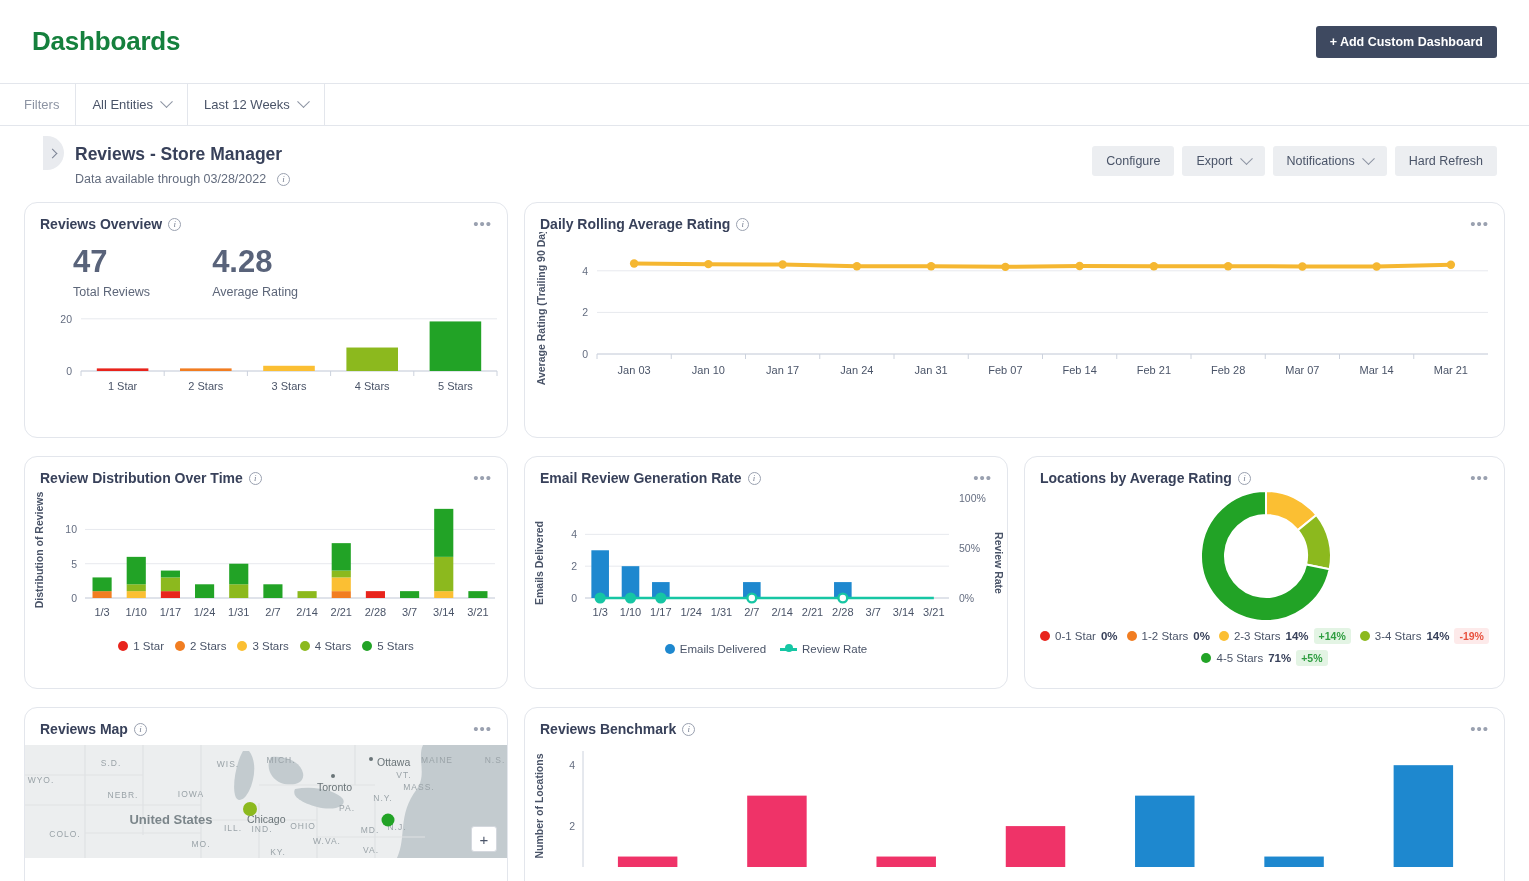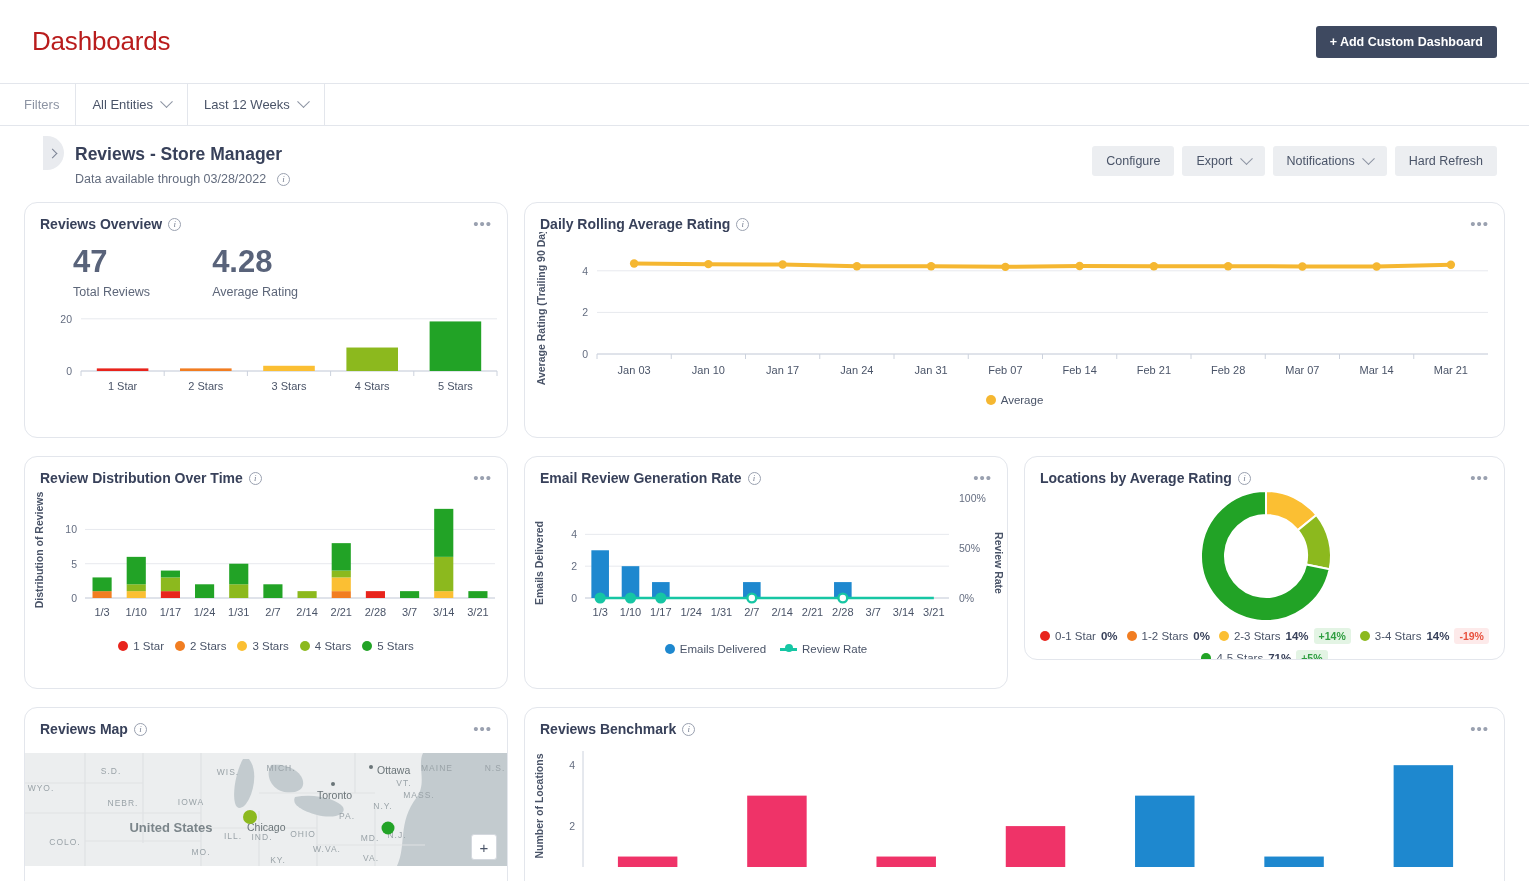--- a/index.html
+++ b/index.html
@@ -11,21 +11,21 @@
     overflow: hidden;
   }
   
   .topbar {
     position: relative;
     height: 83px;
     display: flex; align-items: center;
     padding: 0 32px;
     background: #fff;
   }
-  .page-title { font-size: 26px; font-weight: normal; color: #b91c1c; letter-spacing: -0.2px; }
+  .page-title { font-size: 26px; font-weight: bold; color: #15803d; letter-spacing: -0.2px; }
   .topbar-spacer { flex: 1; }
   .btn-primary {
     background: #3e4960; color: #fff;
     border: none; border-radius: 3px;
     font-size: 12.5px; font-weight: bold;
     padding: 9px 14px; cursor: pointer;
     font-family: "Liberation Sans", sans-serif;
   }
   
   .filterbar {
@@ -290,26 +290,20 @@
           <text x="628.875" y="142" text-anchor="middle" class="ax-t">Feb 21</text>
           <line x1="666" y1="122" x2="666" y2="127" class="axisline"></line>
           <text x="703.125" y="142" text-anchor="middle" class="ax-t">Feb 28</text>
           <line x1="740.25" y1="122" x2="740.25" y2="127" class="axisline"></line>
           <text x="777.375" y="142" text-anchor="middle" class="ax-t">Mar 07</text>
           <line x1="814.5" y1="122" x2="814.5" y2="127" class="axisline"></line>
           <text x="851.625" y="142" text-anchor="middle" class="ax-t">Mar 14</text>
           <line x1="888.75" y1="122" x2="888.75" y2="127" class="axisline"></line>
           <text x="925.875" y="142" text-anchor="middle" class="ax-t">Mar 21</text>
         </svg>
-      <div class="legend-row" id="lg-rolling" style="margin-top:-8px;">
-          <div class="legend-item">
-            <span class="dot" style="background:#f5b731"></span>
-            <span>Average</span>
-          </div>
-        </div>
     </div>
   </div>
 
   <div class="row">
 
     <div class="card" style="width:484px;height:233px;">
       <div class="card-head">
         <span class="card-title">Review Distribution Over Time</span>
         <span class="info-i">i</span>
         <span class="kebab">•••</span>
@@ -433,21 +427,21 @@
           </div>
           <div class="legend-item">
             <span style="display:inline-block;width:17px;height:3px;background:#16c6a4;position:relative">
               <span style="position:absolute;left:5px;top:-3.5px;width:8px;height:8px;border-radius:50%;background:#16c6a4"></span>
             </span>
             <span>Review Rate</span>
           </div>
         </div>
     </div>
 
-    <div class="card" style="width:481px;height:204px;">
+    <div class="card" style="width:481px;height:233px;">
       <div class="card-head">
         <span class="card-title">Locations by Average Rating</span>
         <span class="info-i">i</span>
         <span class="kebab">•••</span>
       </div>
       <svg id="svg-donut" width="481" height="140">
           <path d="M241,5 A65,65 0 0 1 291.4495201789642,29.014076639506037 L272.82200503596204,44.14734064953458 A41,41 0 0 0 241,29 Z" fill="#fbbf33" stroke="#fff" stroke-width="2"></path>
           <path d="M291.4495201789642,29.014076639506037 A65,65 0 0 1 304.62215900396063,83.31243342423738 L281.13090029480594,78.39707339067282 A41,41 0 0 0 272.82200503596204,44.14734064953458 Z" fill="#8cb91e" stroke="#fff" stroke-width="2"></path>
           <path d="M304.62215900396063,83.31243342423738 A65,65 0 1 1 240.99999999999994,5 L240.99999999999994,29 A41,41 0 1 0 281.13090029480594,78.39707339067282 Z" fill="#22a326" stroke="#fff" stroke-width="2"></path>
         </svg>
@@ -485,21 +479,21 @@
   </div>
 
   <div class="row">
 
     <div class="card" style="width:484px;height:194px;">
       <div class="card-head">
         <span class="card-title">Reviews Map</span>
         <span class="info-i">i</span>
         <span class="kebab">•••</span>
       </div>
-      <div class="mapbox" style="margin-top:16px;">
+      <div class="mapbox" style="margin-top:8px;">
         <svg id="svg-map" width="484" height="113">
             <rect x="0" y="0" width="484" height="113" fill="#eceeef"></rect>
             <path d="M224,6 C232,16 230,34 224,46 C219,56 212,58 210,50 C207,38 212,16 218,6 Z" fill="#c3cbcf"></path>
             <path d="M246,12 C262,10 276,18 278,28 C280,38 268,42 256,38 C246,34 240,22 246,12 Z" fill="#c3cbcf"></path>
             <path d="M270,44 C290,40 312,46 318,54 C322,62 308,66 292,62 C278,58 266,52 270,44 Z" fill="#c3cbcf"></path>
             <path d="M398,0 L484,0 L484,113 L372,113 C382,92 372,70 392,44 C402,30 392,12 398,0 Z" fill="#c3cbcf"></path>
             <path d="M452,2 C470,0 484,4 484,14 L484,0 Z" fill="#c3cbcf"></path>
             <line x1="60" y1="0" x2="60" y2="113" stroke="#dfe2e3" stroke-width="1.2" fill="none"></line>
             <line x1="118" y1="0" x2="118" y2="90" stroke="#dfe2e3" stroke-width="1.2" fill="none"></line>
             <line x1="176" y1="0" x2="176" y2="113" stroke="#dfe2e3" stroke-width="1.2" fill="none"></line>

